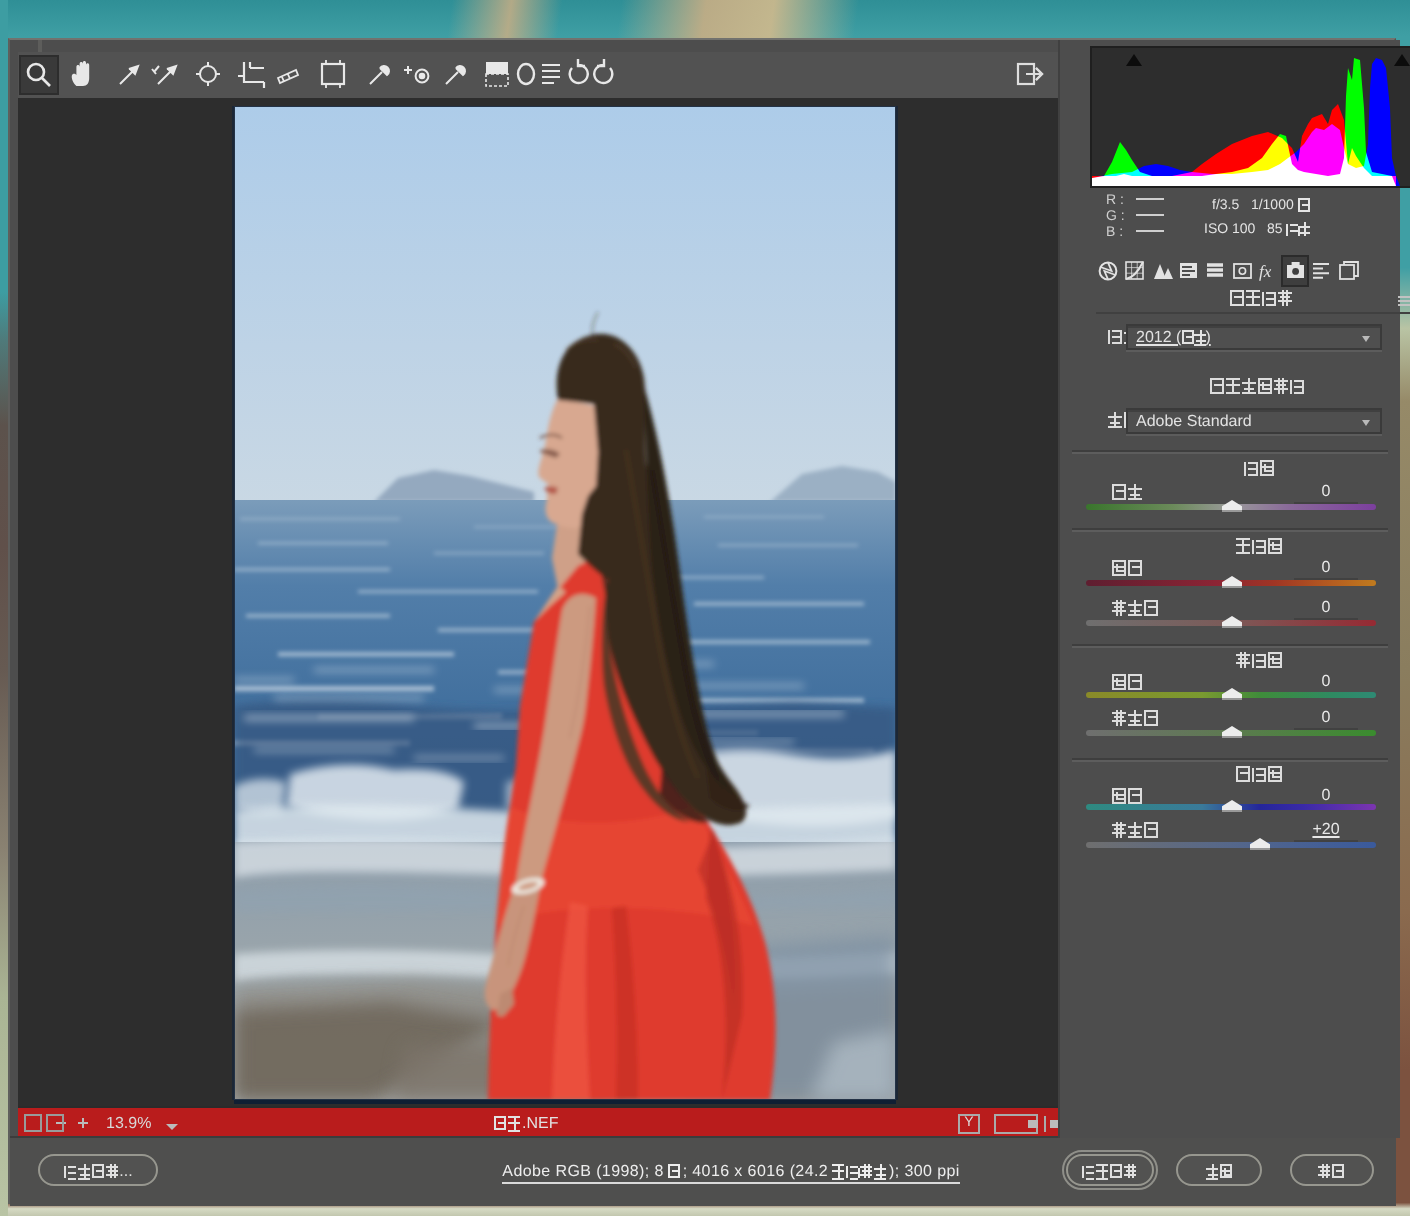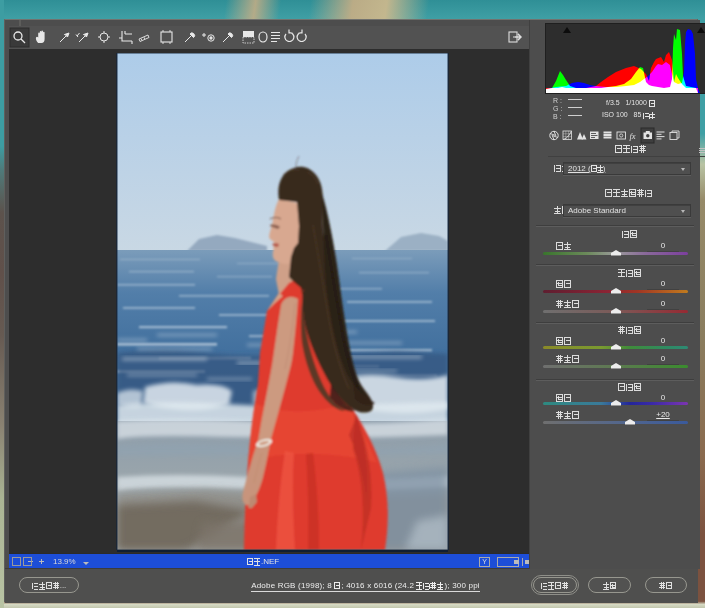--- a/index.html
+++ b/index.html
@@ -16,21 +16,21 @@
  font-size:9px;color:#0e2627;line-height:16px;padding-left:4px;white-space:nowrap;}
 
 #win{position:absolute;left:4px;top:19px;width:694px;height:583px;
  background:#4d4d4d;border-top:1px solid #72726e;border-left:1px solid #5f5f5d;border-right:1px solid #525250;
  box-sizing:border-box;}
 
 #tbar{position:absolute;left:4px;top:6px;width:524px;height:23px;background:#525252;border-bottom:1px solid #2e2e2e;}
 
 #imgarea{position:absolute;left:4px;top:29px;width:524px;height:504px;background:#2d2d2d;}
 
-#sbar{position:absolute;left:4px;top:533px;width:524px;height:15px;background:#1d4ed8;border-top:1px solid #2b2b2b;}
+#sbar{position:absolute;left:4px;top:533px;width:524px;height:15px;background:#b91c1c;border-top:1px solid #2b2b2b;}
 
 #rpanel{position:absolute;left:524px;top:0px;width:170px;height:549px;background:#4d4d4d;border-left:1px solid #404040;}
 
 #bbar{position:absolute;left:0px;top:548px;width:693px;height:34px;background:#4f4f4e;border-top:1px solid #3c3c3c;}
 
 .ab{position:absolute;margin-left:14px;}
 .t8{font-size:8px;color:#dcdcdc;white-space:nowrap;}
 .t7{font-size:7px;color:#d6d6d6;white-space:nowrap;}
 .gl{font-size:8px;line-height:8px;white-space:nowrap;}
 

